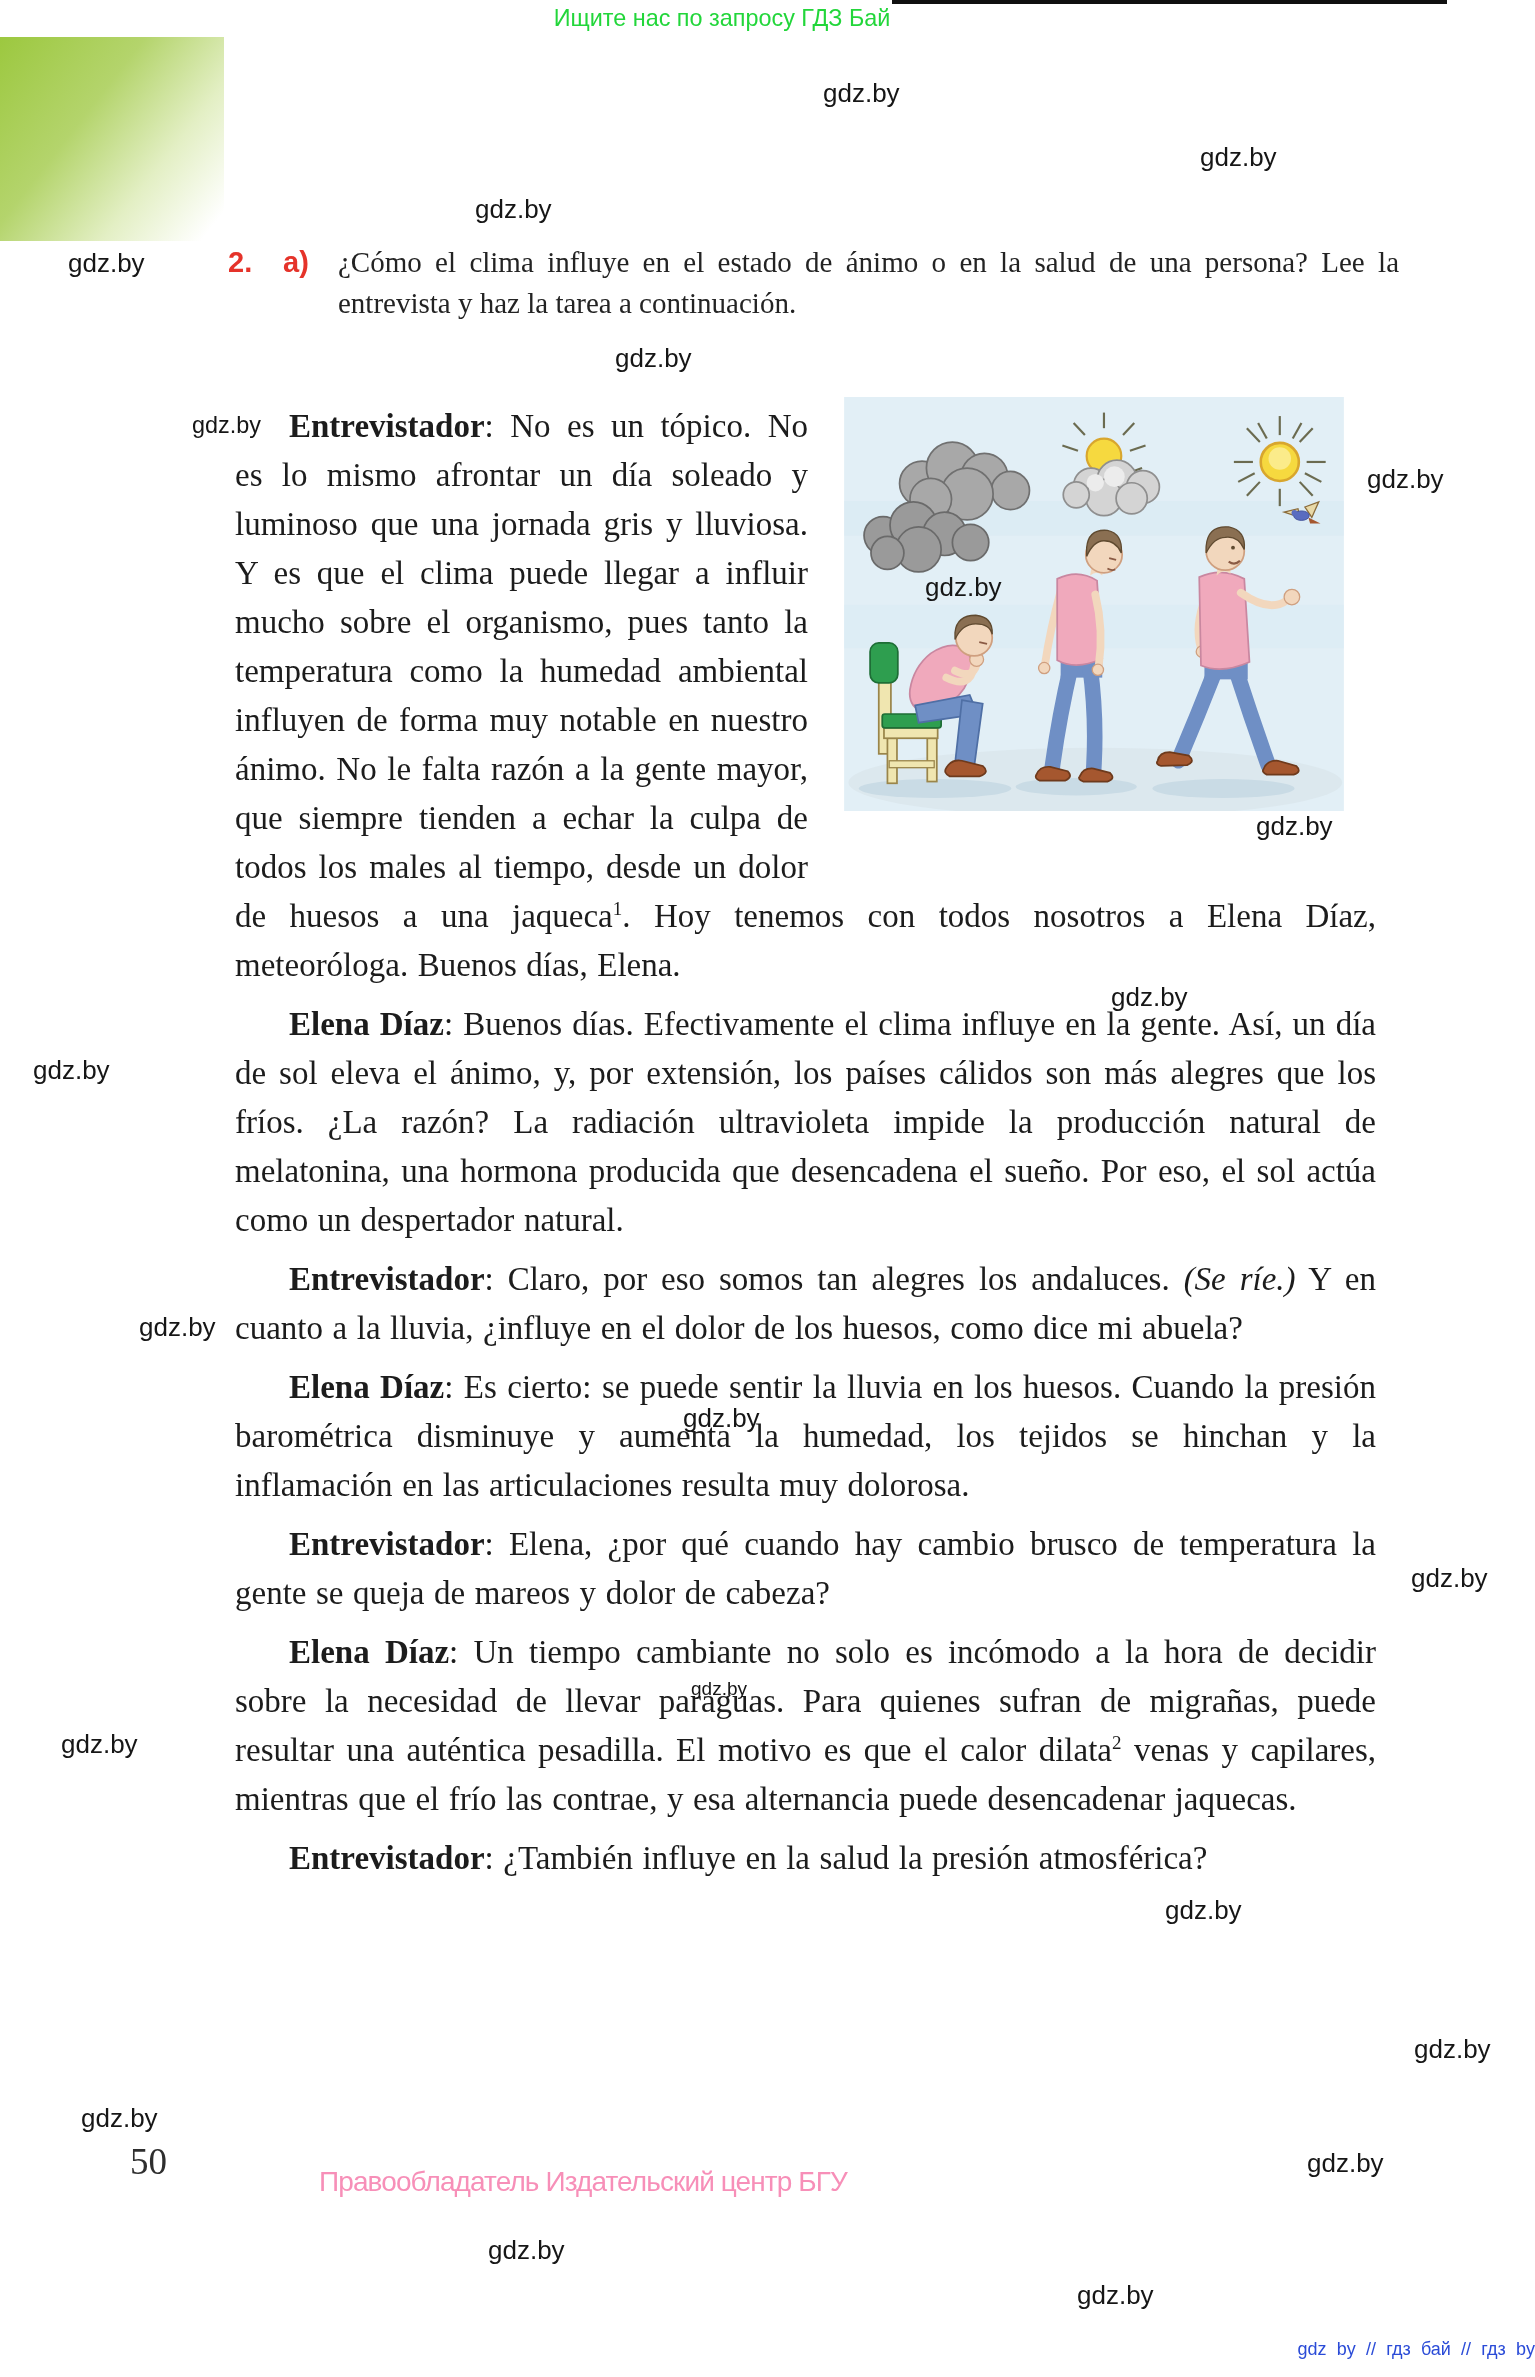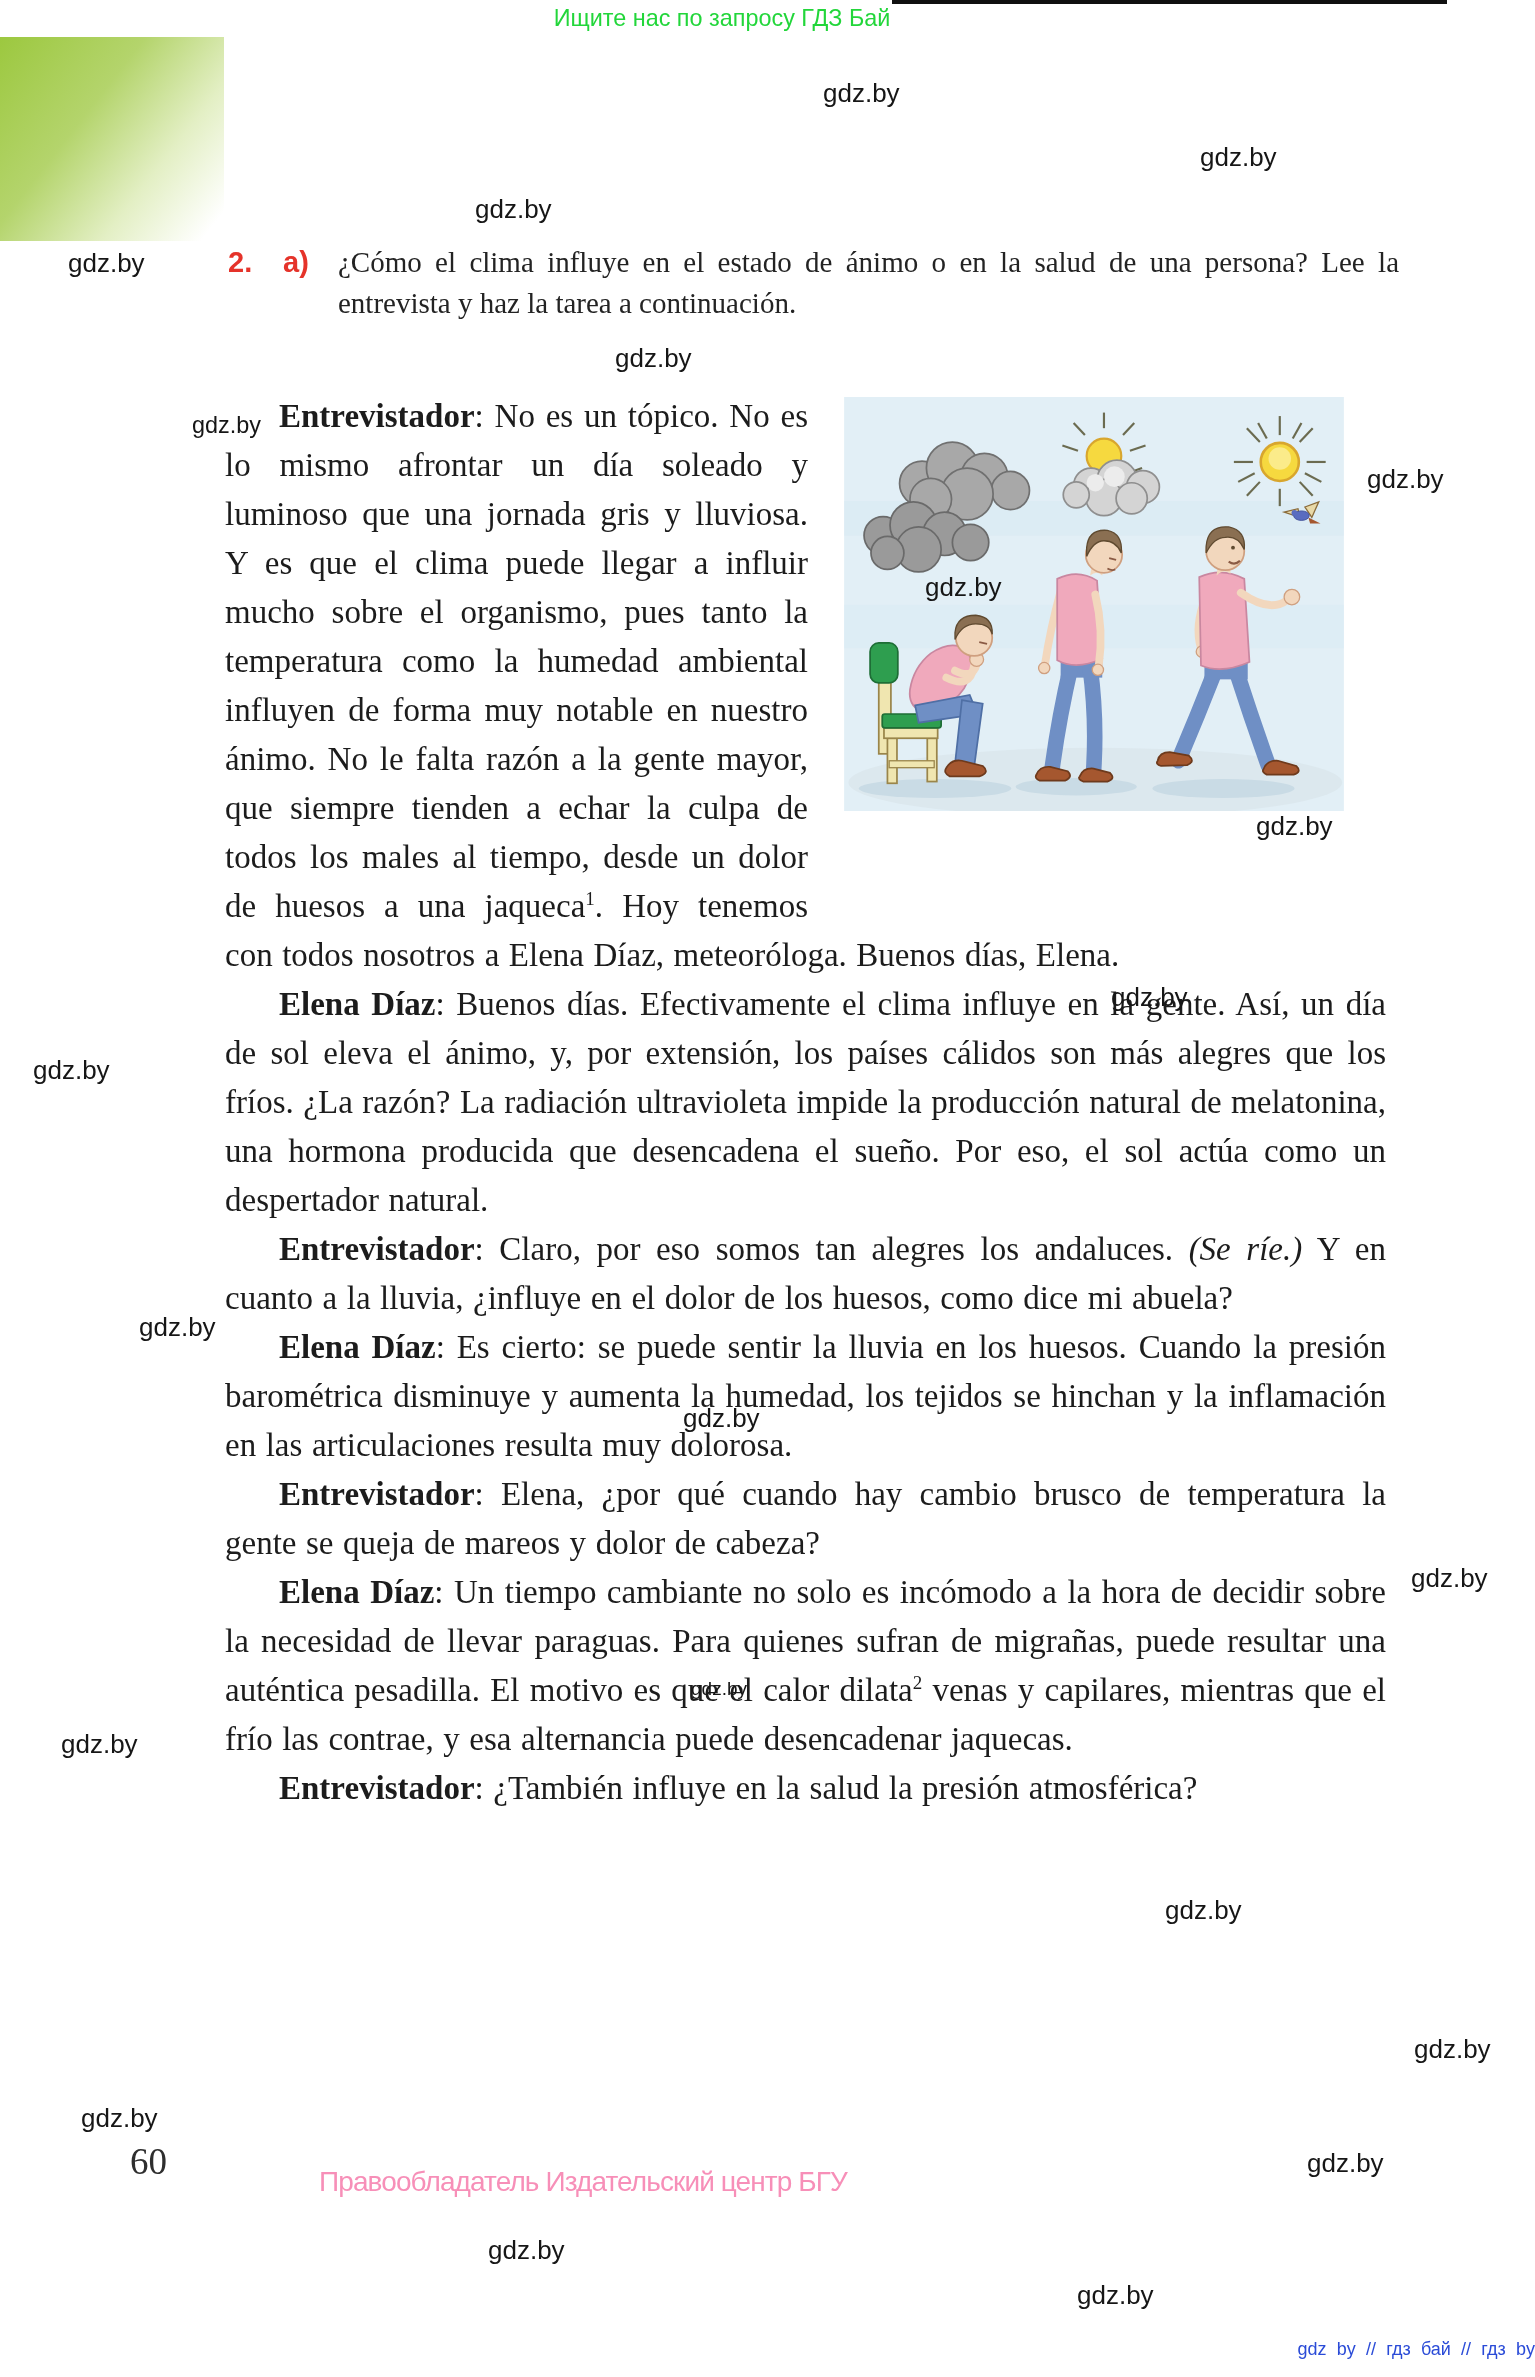--- a/index.html
+++ b/index.html
@@ -27,21 +27,21 @@
     font-family:"Liberation Sans","DejaVu Sans",sans-serif;
     font-size:29px;line-height:41px;color:#232323;
   }
   .exercise .num{position:absolute;left:0;top:0;font-weight:bold;color:#e5332a;}
   .exercise .letter{position:absolute;left:55px;top:0;font-weight:bold;color:#e5332a;}
   .exercise .task{margin:0 0 0 110px;text-align:justify;font-family:Liberation Serif, serif;}
   .body-text{
     position:absolute;left:225px;top:392px;width:1161px;
     font-size:33px;line-height:49px;text-align:justify;word-spacing:1.3px;
   }
-  .body-text p{margin:0;text-indent:54px;}
+  .body-text p{margin:10px;text-indent:54px;}
   .speaker{font-weight:bold;}
   .it{font-style:italic;}
   .body-text sup{font-size:19px;line-height:0;vertical-align:super;}
   .illu{float:right;width:500px;height:414px;margin:5.2px 42px 75px 36px;}
   .illu svg{display:block;width:500px;height:414px;}
   .page-num{position:absolute;left:130px;top:2140px;font-size:37px;color:#2e2e2e;}
   .copyright{
     position:absolute;left:319px;top:2166px;
     font-family:"Liberation Sans","DejaVu Sans",sans-serif;
     font-size:28px;letter-spacing:-0.9px;color:#f78fb8;
@@ -219,21 +219,21 @@
 
   <p class="para"><b class="speaker">Entrevistador</b><span>: No es un tópico. No es lo mismo afrontar un día soleado y luminoso que una jornada gris y lluviosa. Y es que el clima puede llegar a influir mucho sobre el organismo, pues tanto la temperatura como la humedad ambiental influyen de forma muy notable en nuestro ánimo. No le falta razón a la gente mayor, que siempre tienden a echar la culpa de todos los males al tiempo, desde un dolor de huesos a una jaqueca</span><sup>1</sup><span>. Hoy tenemos con todos nosotros a Elena Díaz, meteoróloga. Buenos días, Elena.</span></p>
       <p class="para"><b class="speaker">Elena Díaz</b><span>: Buenos días. Efectivamente el clima influye en la gente. Así, un día de sol eleva el ánimo, y, por extensión, los países cálidos son más alegres que los fríos. ¿La razón? La radiación ultravioleta impide la producción natural de melatonina, una hormona producida que desencadena el sueño. Por eso, el sol actúa como un despertador natural.</span></p>
       <p class="para"><b class="speaker">Entrevistador</b><span>: Claro, por eso somos tan alegres los andaluces. </span><span class="it">(Se ríe.)</span><span> Y en cuanto a la lluvia, ¿influye en el dolor de los huesos, como dice mi abuela?</span></p>
       <p class="para"><b class="speaker">Elena Díaz</b><span>: Es cierto: se puede sentir la lluvia en los huesos. Cuando la presión barométrica disminuye y aumenta la humedad, los tejidos se hinchan y la inflamación en las articulaciones resulta muy dolorosa.</span></p>
       <p class="para"><b class="speaker">Entrevistador</b><span>: Elena, ¿por qué cuando hay cambio brusco de temperatura la gente se queja de mareos y dolor de cabeza?</span></p>
       <p class="para"><b class="speaker">Elena Díaz</b><span>: Un tiempo cambiante no solo es incómodo a la hora de decidir sobre la necesidad de llevar paraguas. Para quienes sufran de migrañas, puede resultar una auténtica pesadilla. El motivo es que el calor dilata</span><sup>2</sup><span> venas y capilares, mientras que el frío las contrae, y esa alternancia puede desencadenar jaquecas.</span></p>
       <p class="para"><b class="speaker">Entrevistador</b><span>: ¿También influye en la salud la presión atmosférica?</span></p>
     </div>
 
-  <div class="page-num">60</div>
+  <div class="page-num">50</div>
 
   <div class="copyright">Правообладатель Издательский центр БГУ</div>
 
   <a class="footer-links">gdz by // гдз бай // гдз by</a>
 
 <span class="wm" style="left: 823px; top: 80px; font-size: 26px;">gdz.by</span>
     <span class="wm" style="left: 1200px; top: 144px; font-size: 26px;">gdz.by</span>
     <span class="wm" style="left: 475px; top: 196px; font-size: 26px;">gdz.by</span>
     <span class="wm" style="left: 68px; top: 250px; font-size: 26px;">gdz.by</span>
     <span class="wm" style="left: 615px; top: 345px; font-size: 26px;">gdz.by</span>

